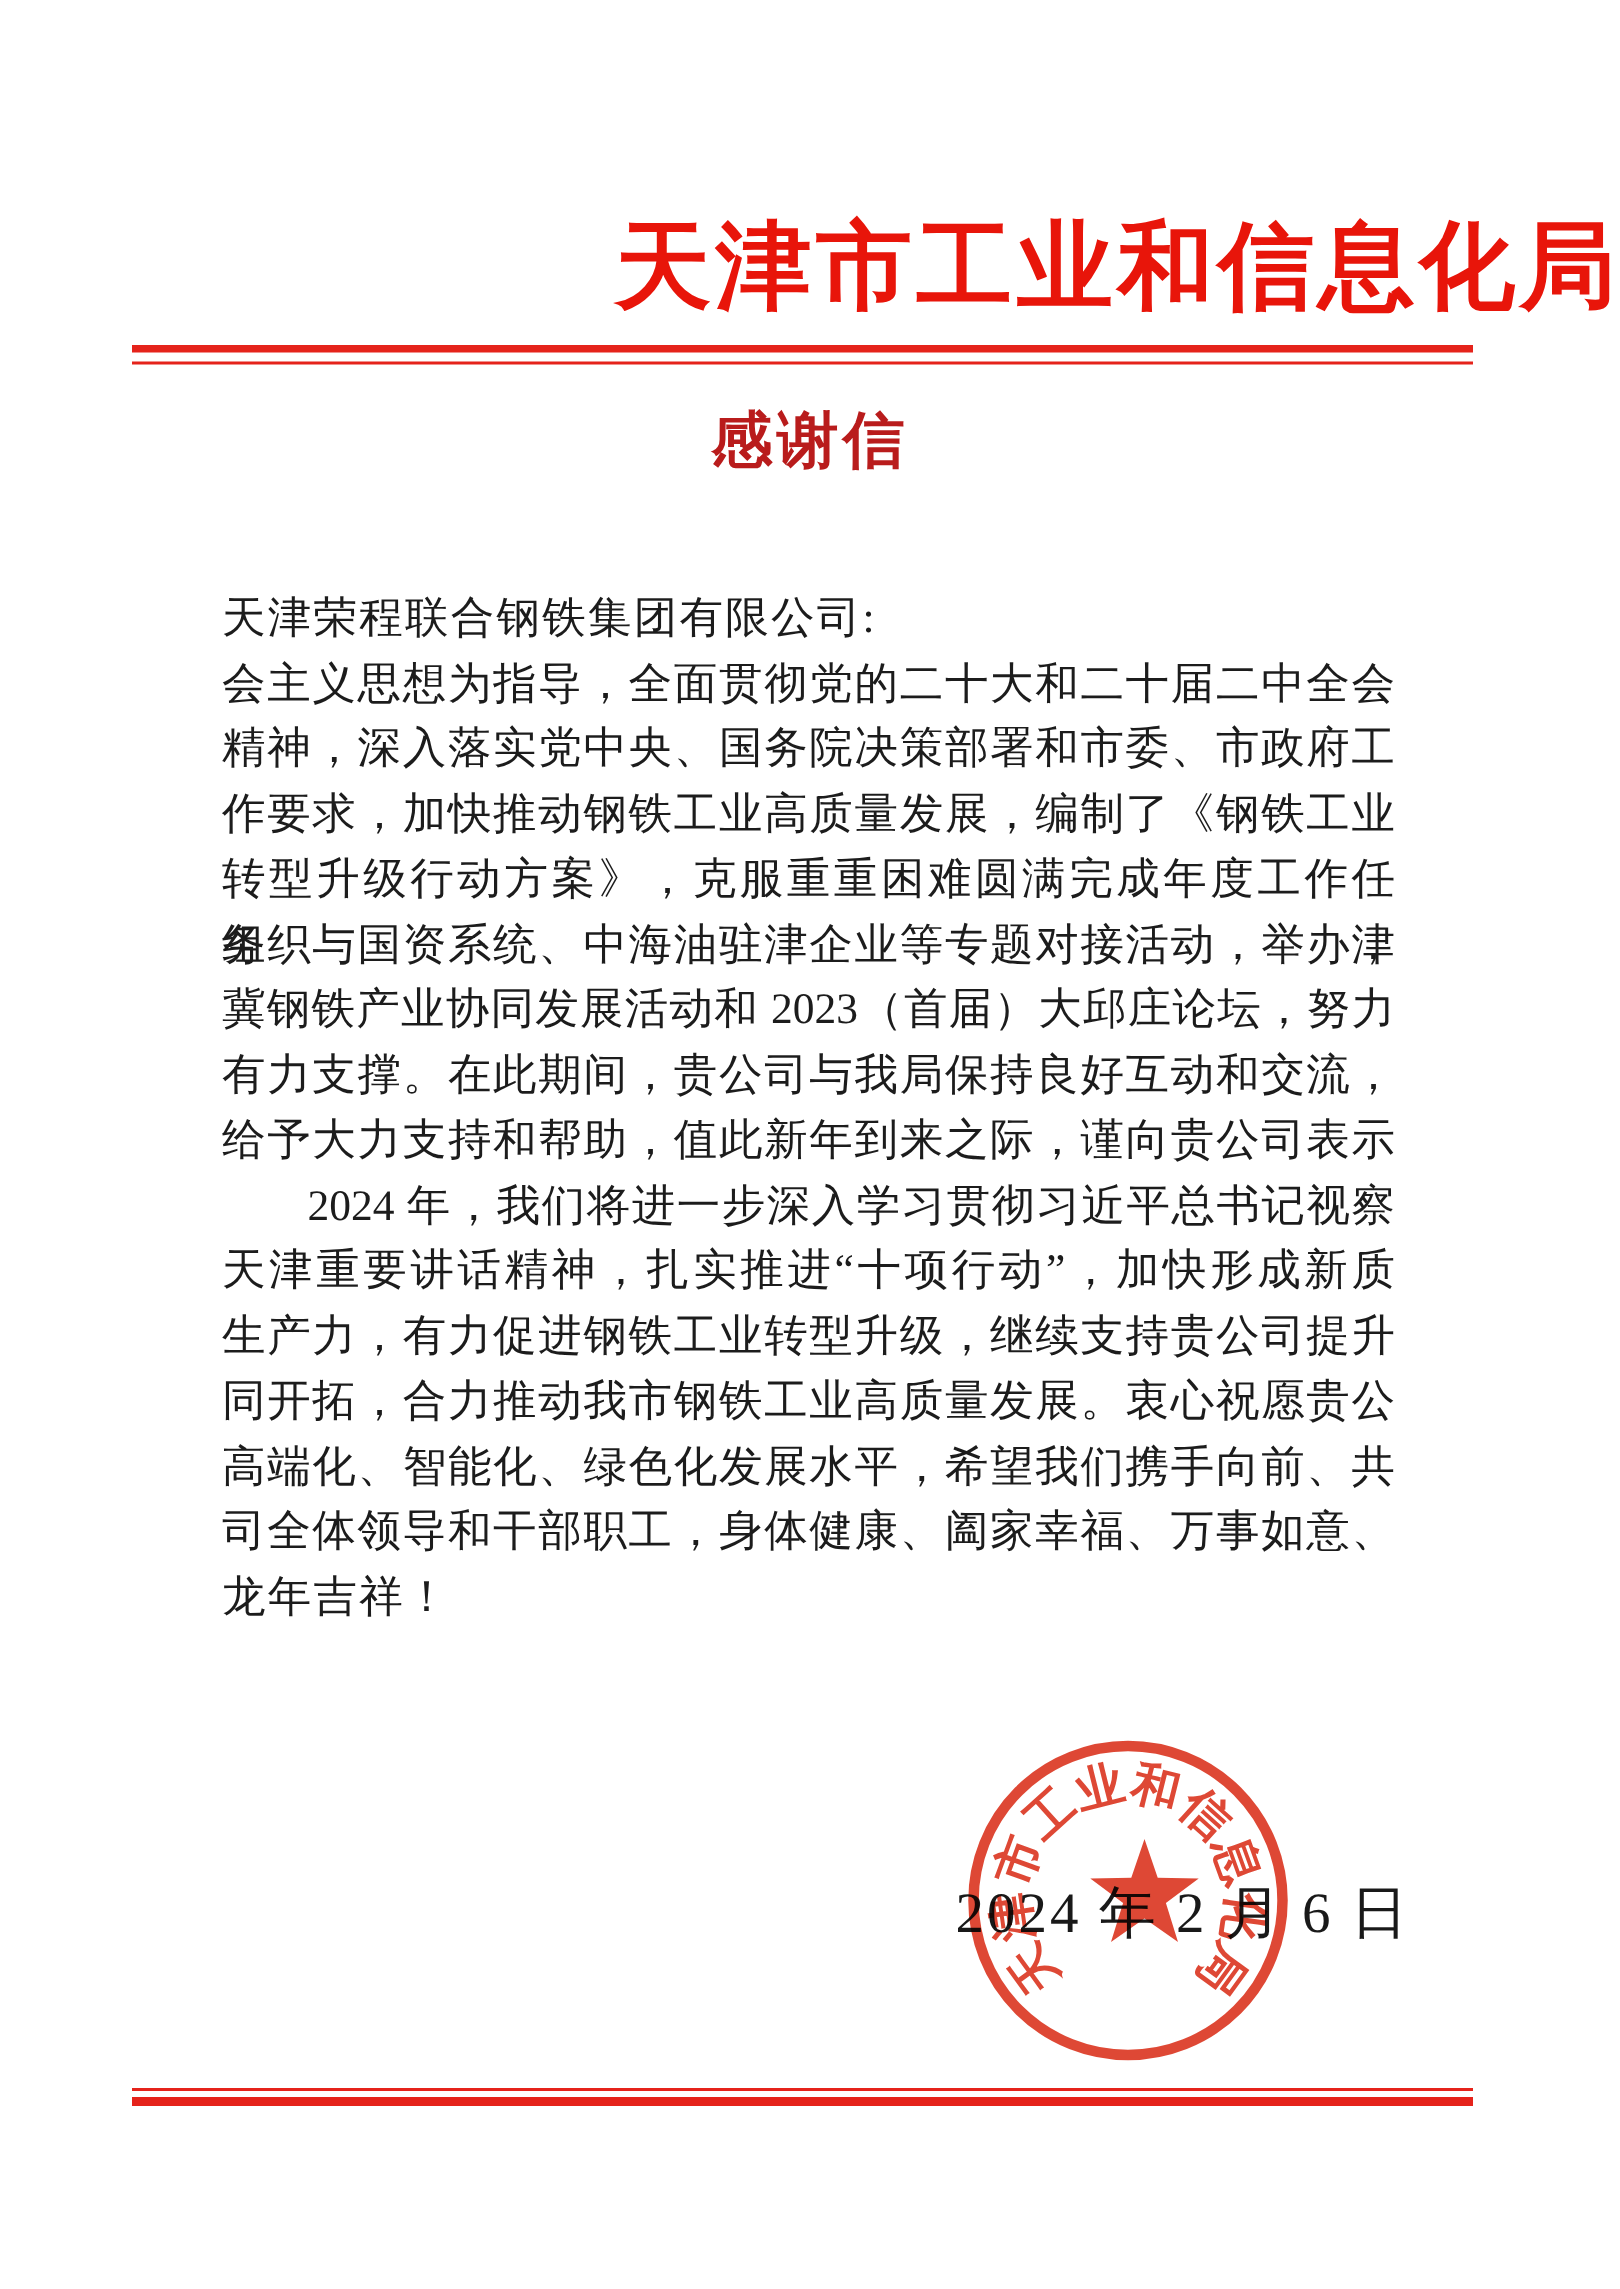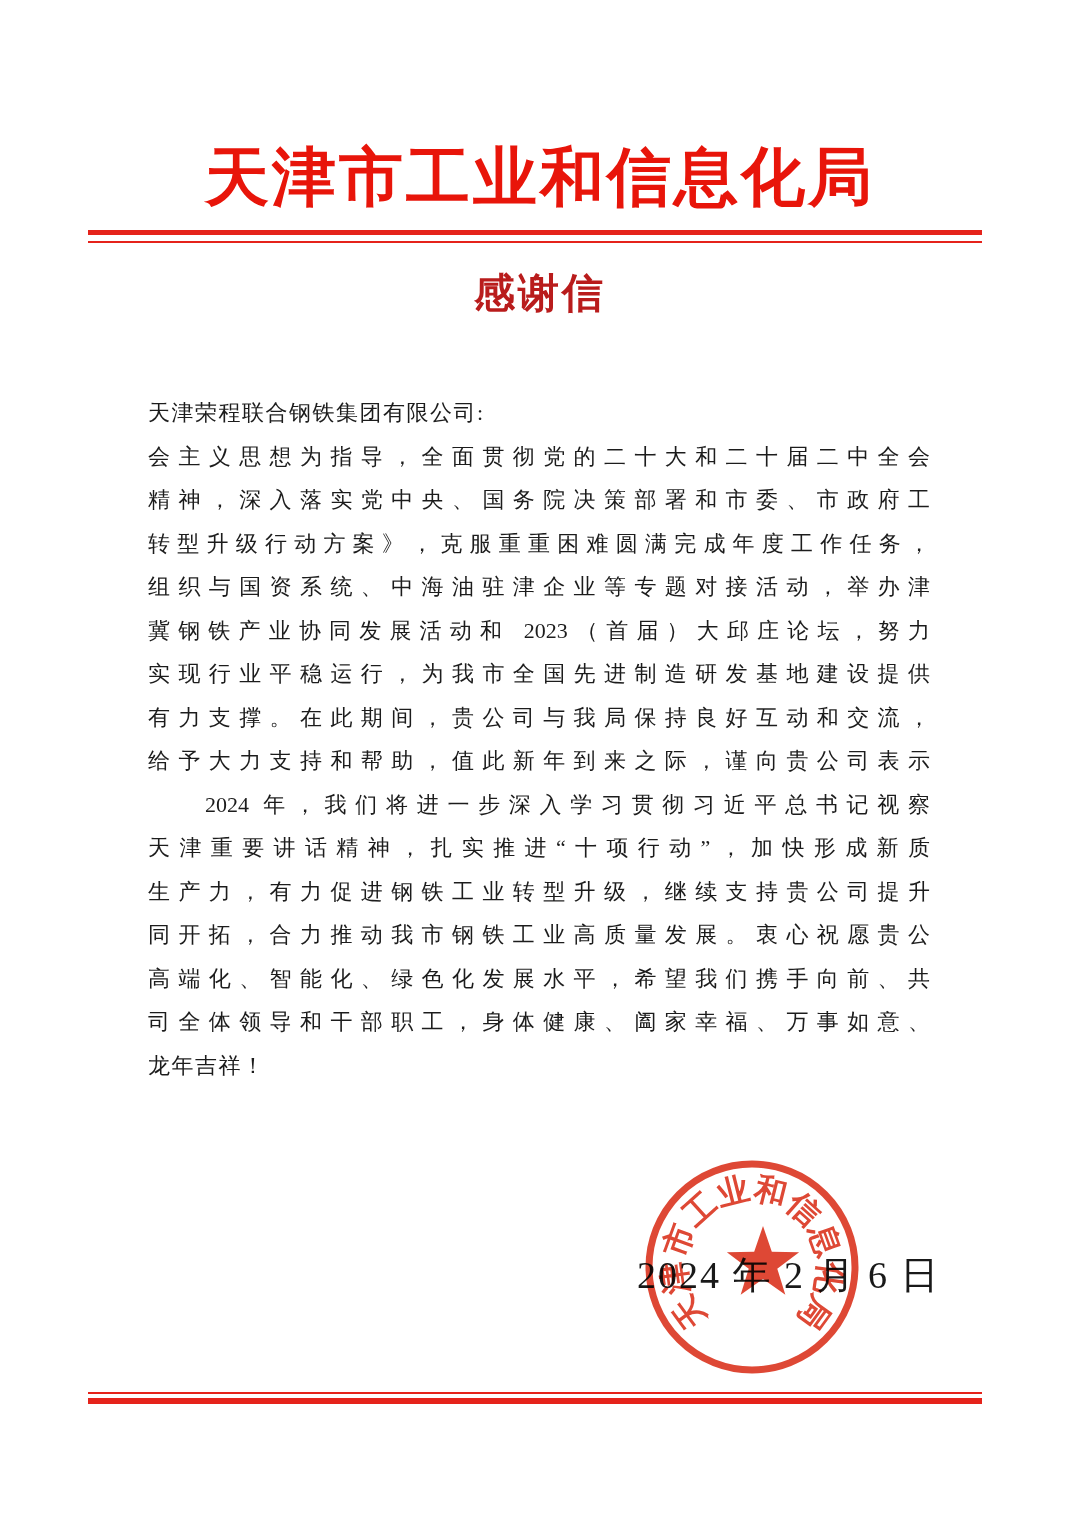--- a/index.html
+++ b/index.html
@@ -6,41 +6,41 @@
   .page{
     position:relative;
     width:1080px;height:1526px;
     margin:0 auto;
     background:#ffffff;
     overflow:hidden;
     font-family:"Liberation Serif","DejaVu Serif",serif;
   }
   .org-title{
     position:absolute;top:134px;left:0;width:100%;
-    text-align:center;
+    text-align:right;
     font-size:64px;font-weight:900;
     letter-spacing:3px;
     color:var(--title-red,#e8150a);
     white-space:nowrap;
   }
   .header-rule{
     position:absolute;top:230px;left:88px;width:894px;height:6px;
     border-top:5px solid var(--rule-red,#e5231b);
     border-bottom:2px solid var(--rule-red,#e5231b);
   }
   .letter-title{
     position:absolute;top:266px;left:0;width:100%;
     text-align:center;
     font-size:41px;font-weight:900;
     letter-spacing:3px;
     color:#b91c1c;
   }
   .letter-body{
     position:absolute;top:391px;left:148px;width:782px;
-    font-size:22px;
+    font-size:29px;
     color:#1c1c1c;
   }
   .line{
     height:43.5px;line-height:43.5px;
     overflow:visible;white-space:nowrap;
     letter-spacing:1.5px;
   }
   .line.justify{
     white-space:normal;
     text-align:justify;
@@ -79,24 +79,24 @@
   <div class="org-title">天津市工业和信息化局</div>
 
   <div class="header-rule"></div>
 
   <div class="letter-title">感谢信</div>
 
   <div class="letter-body" id="letter-body">
       <div class="line plain">天津荣程联合钢铁集团有限公司:</div>
       <div class="line justify">会主义思想为指导，全面贯彻党的二十大和二十届二中全会</div>
       <div class="line justify">精神，深入落实党中央、国务院决策部署和市委、市政府工</div>
+      <div class="line justify">作要求，加快推动钢铁工业高质量发展，编制了《钢铁工业</div>
       <div class="line justify">转型升级行动方案》，克服重重困难圆满完成年度工作任务，</div>
       <div class="line justify">组织与国资系统、中海油驻津企业等专题对接活动，举办津</div>
       <div class="line justify">冀钢铁产业协同发展活动和 2023（首届）大邱庄论坛，努力</div>
-      <div class="line justify">实现行业平稳运行，为我市全国先进制造研发基地建设提供</div>
       <div class="line justify">有力支撑。在此期间，贵公司与我局保持良好互动和交流，</div>
       <div class="line justify">给予大力支持和帮助，值此新年到来之际，谨向贵公司表示</div>
       <div class="line indent justify">2024 年，我们将进一步深入学习贯彻习近平总书记视察</div>
       <div class="line justify">天津重要讲话精神，扎实推进“十项行动”，加快形成新质</div>
       <div class="line justify">生产力，有力促进钢铁工业转型升级，继续支持贵公司提升</div>
       <div class="line justify">同开拓，合力推动我市钢铁工业高质量发展。衷心祝愿贵公</div>
       <div class="line justify">高端化、智能化、绿色化发展水平，希望我们携手向前、共</div>
       <div class="line justify">司全体领导和干部职工，身体健康、阖家幸福、万事如意、</div>
       <div class="line plain">龙年吉祥！</div>
     </div>

